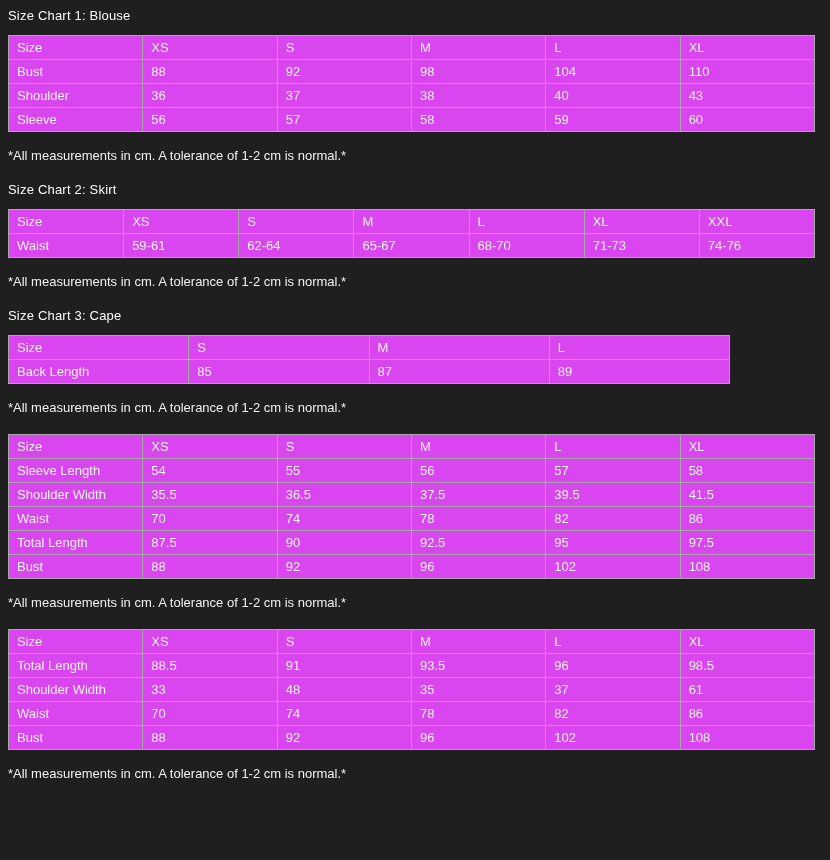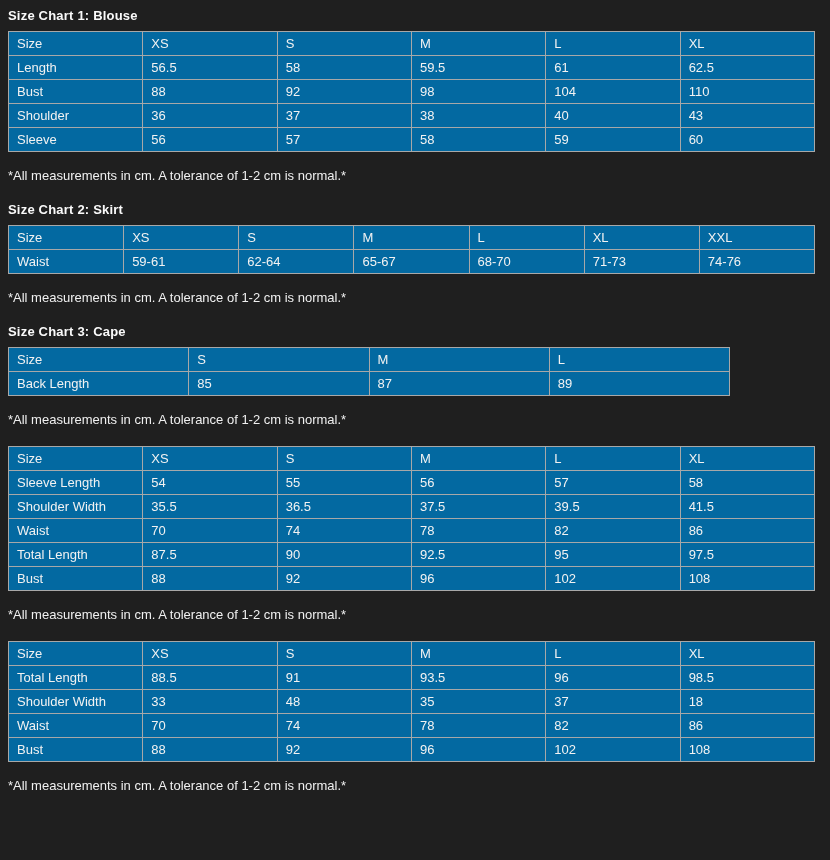--- a/index.html
+++ b/index.html
@@ -13,32 +13,32 @@
     color: #f5f5f5;
     font-family: "Liberation Sans", sans-serif;
     font-size: 13px;
     -webkit-font-smoothing: antialiased;
   }
   .chart-section {
     margin: 0;
   }
   .chart-title {
     font-size: 13px;
-    font-weight: 700;
+    font-weight: 400;
     color: #fafafa;
     line-height: 15px;
     margin: 0 0 8px 0;
     letter-spacing: 0.2px;
   }
   table.size-table {
     border-collapse: collapse;
     table-layout: fixed;
     width: 807px;
-    margin: 0 0 10px 0;
-    background: #0369a1;
+    margin: 12px 0 10px 0;
+    background: #d946ef;
   }
   table.size-table.cols-4 {
     width: 722px;
   }
   table.size-table th,
   table.size-table td {
     border: 1px solid #a8a8a8;
     height: 24px;
     padding: 0 8px;
     box-sizing: border-box;
@@ -68,28 +68,20 @@
         <tbody>
           <tr>
             <th scope="col">Size</th>
             <th scope="col">XS</th>
             <th scope="col">S</th>
             <th scope="col">M</th>
             <th scope="col">L</th>
             <th scope="col">XL</th>
           </tr>
           <tr>
-            <td>Length</td>
-            <td>56.5</td>
-            <td>58</td>
-            <td>59.5</td>
-            <td>61</td>
-            <td>62.5</td>
-          </tr>
-          <tr>
             <td>Bust</td>
             <td>88</td>
             <td>92</td>
             <td>98</td>
             <td>104</td>
             <td>110</td>
           </tr>
           <tr>
             <td>Shoulder</td>
             <td>36</td>
@@ -229,21 +221,21 @@
             <td>93.5</td>
             <td>96</td>
             <td>98.5</td>
           </tr>
           <tr>
             <td>Shoulder Width</td>
             <td>33</td>
             <td>48</td>
             <td>35</td>
             <td>37</td>
-            <td>18</td>
+            <td>61</td>
           </tr>
           <tr>
             <td>Waist</td>
             <td>70</td>
             <td>74</td>
             <td>78</td>
             <td>82</td>
             <td>86</td>
           </tr>
           <tr>

